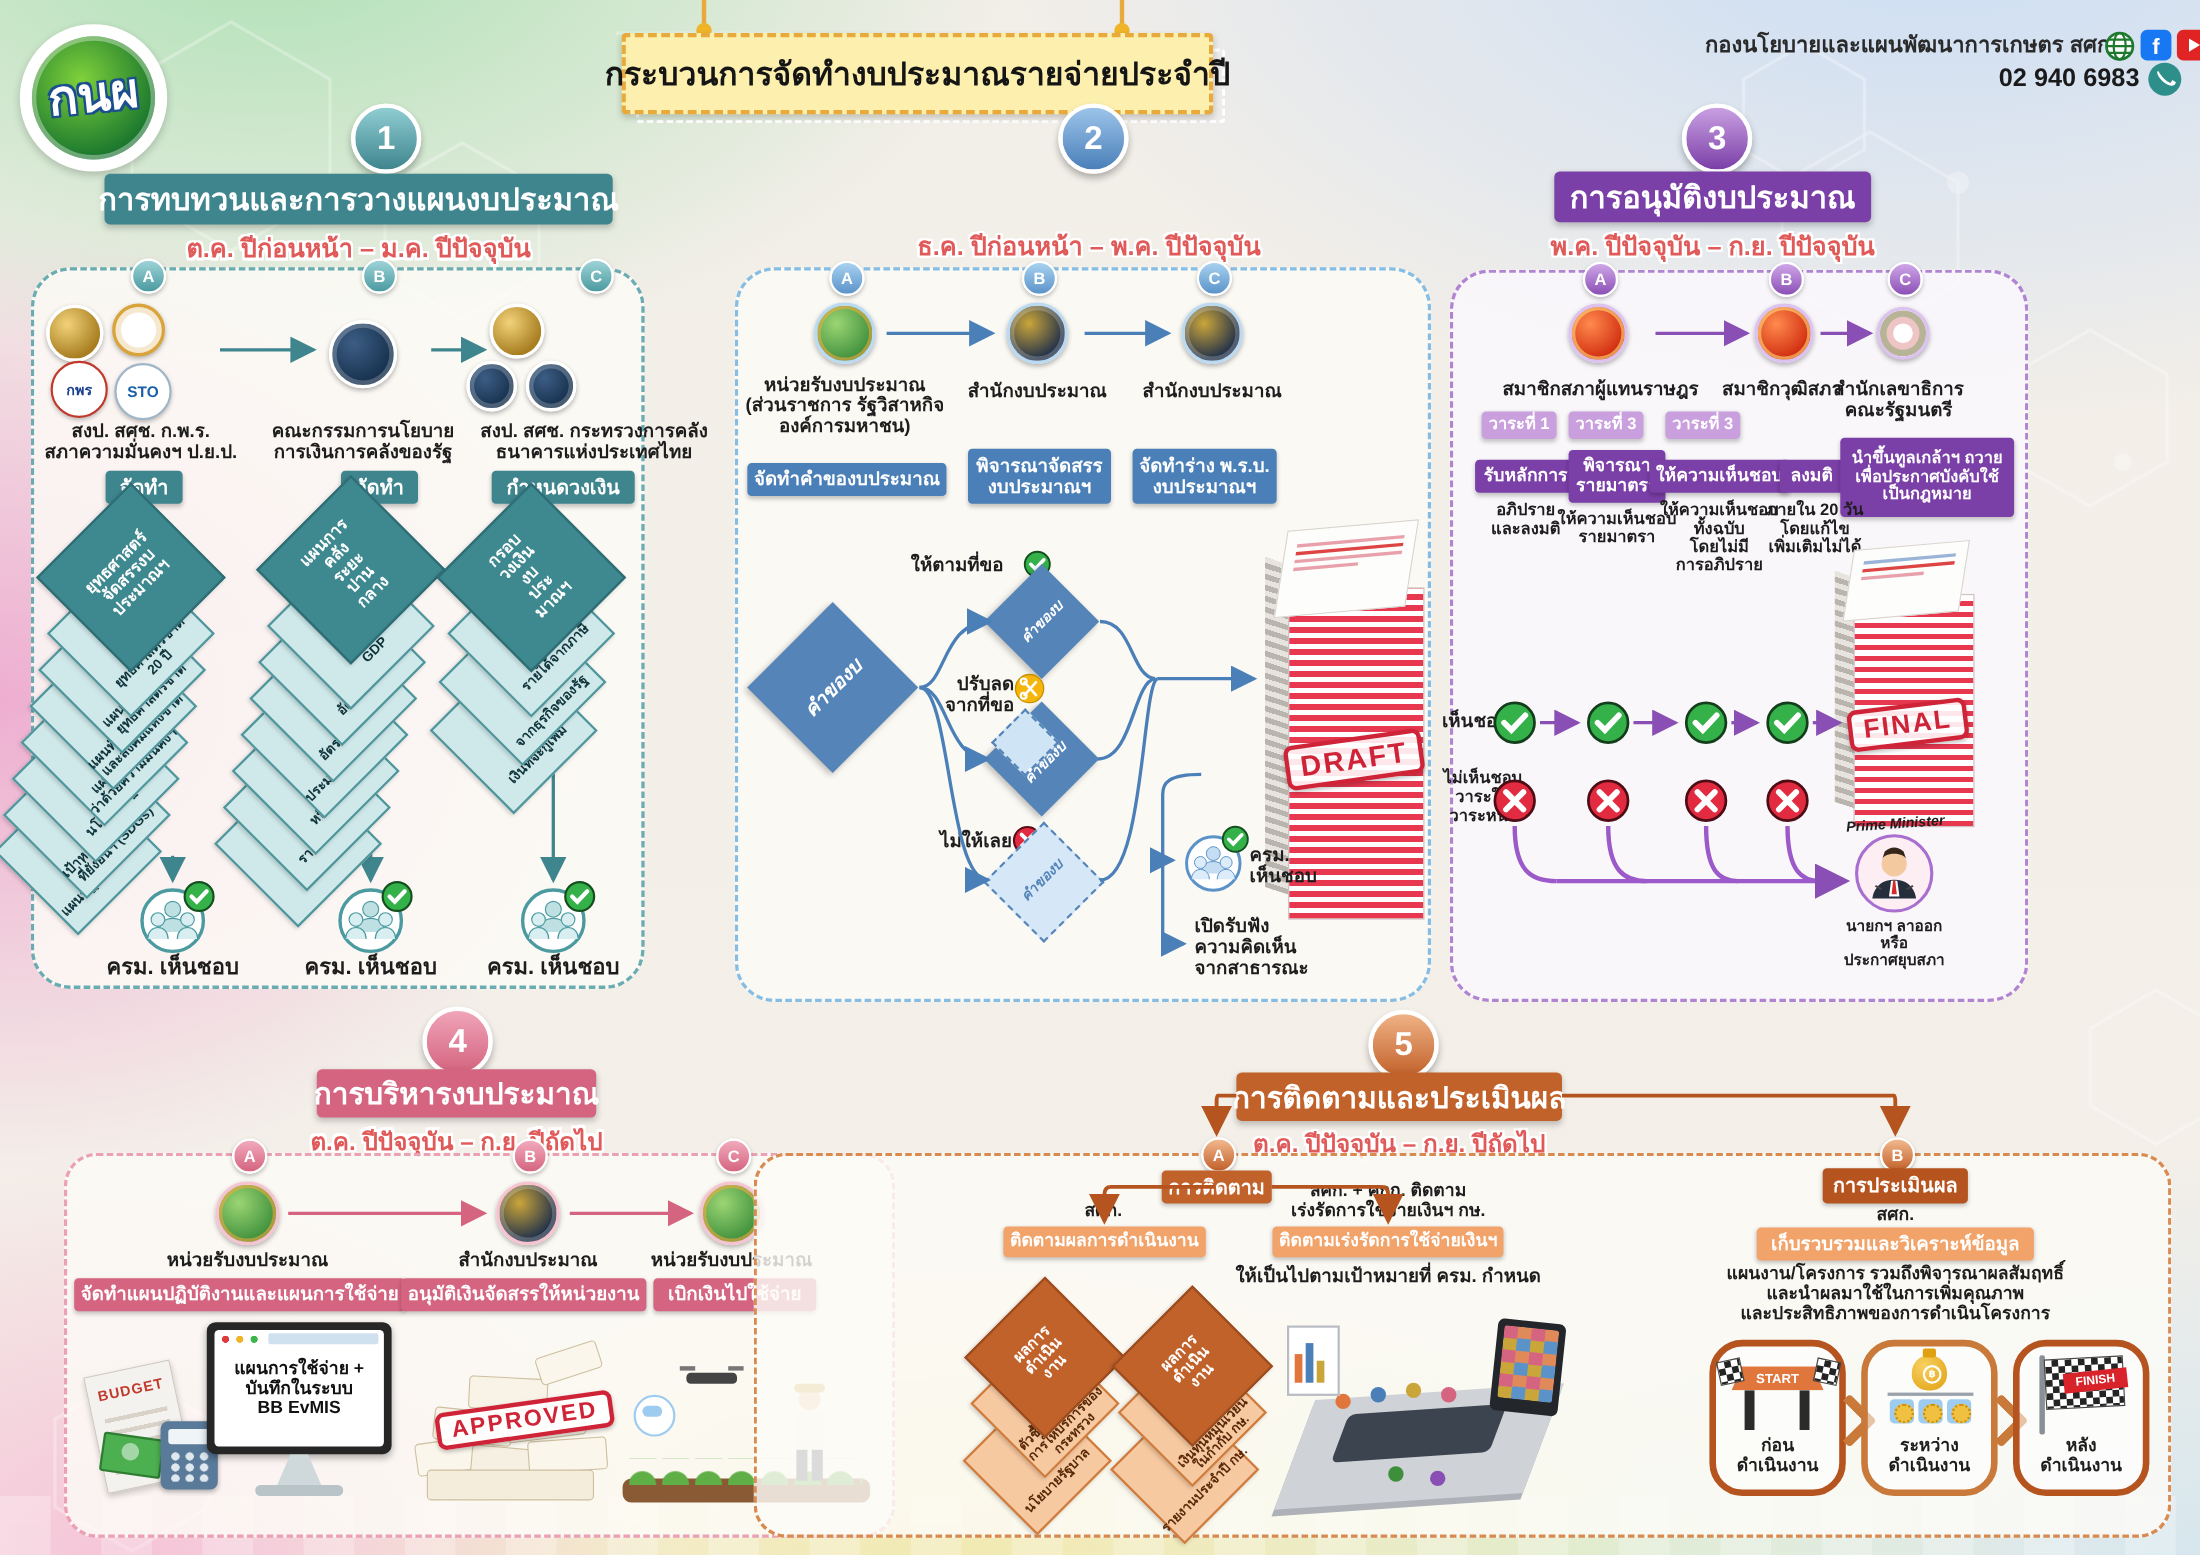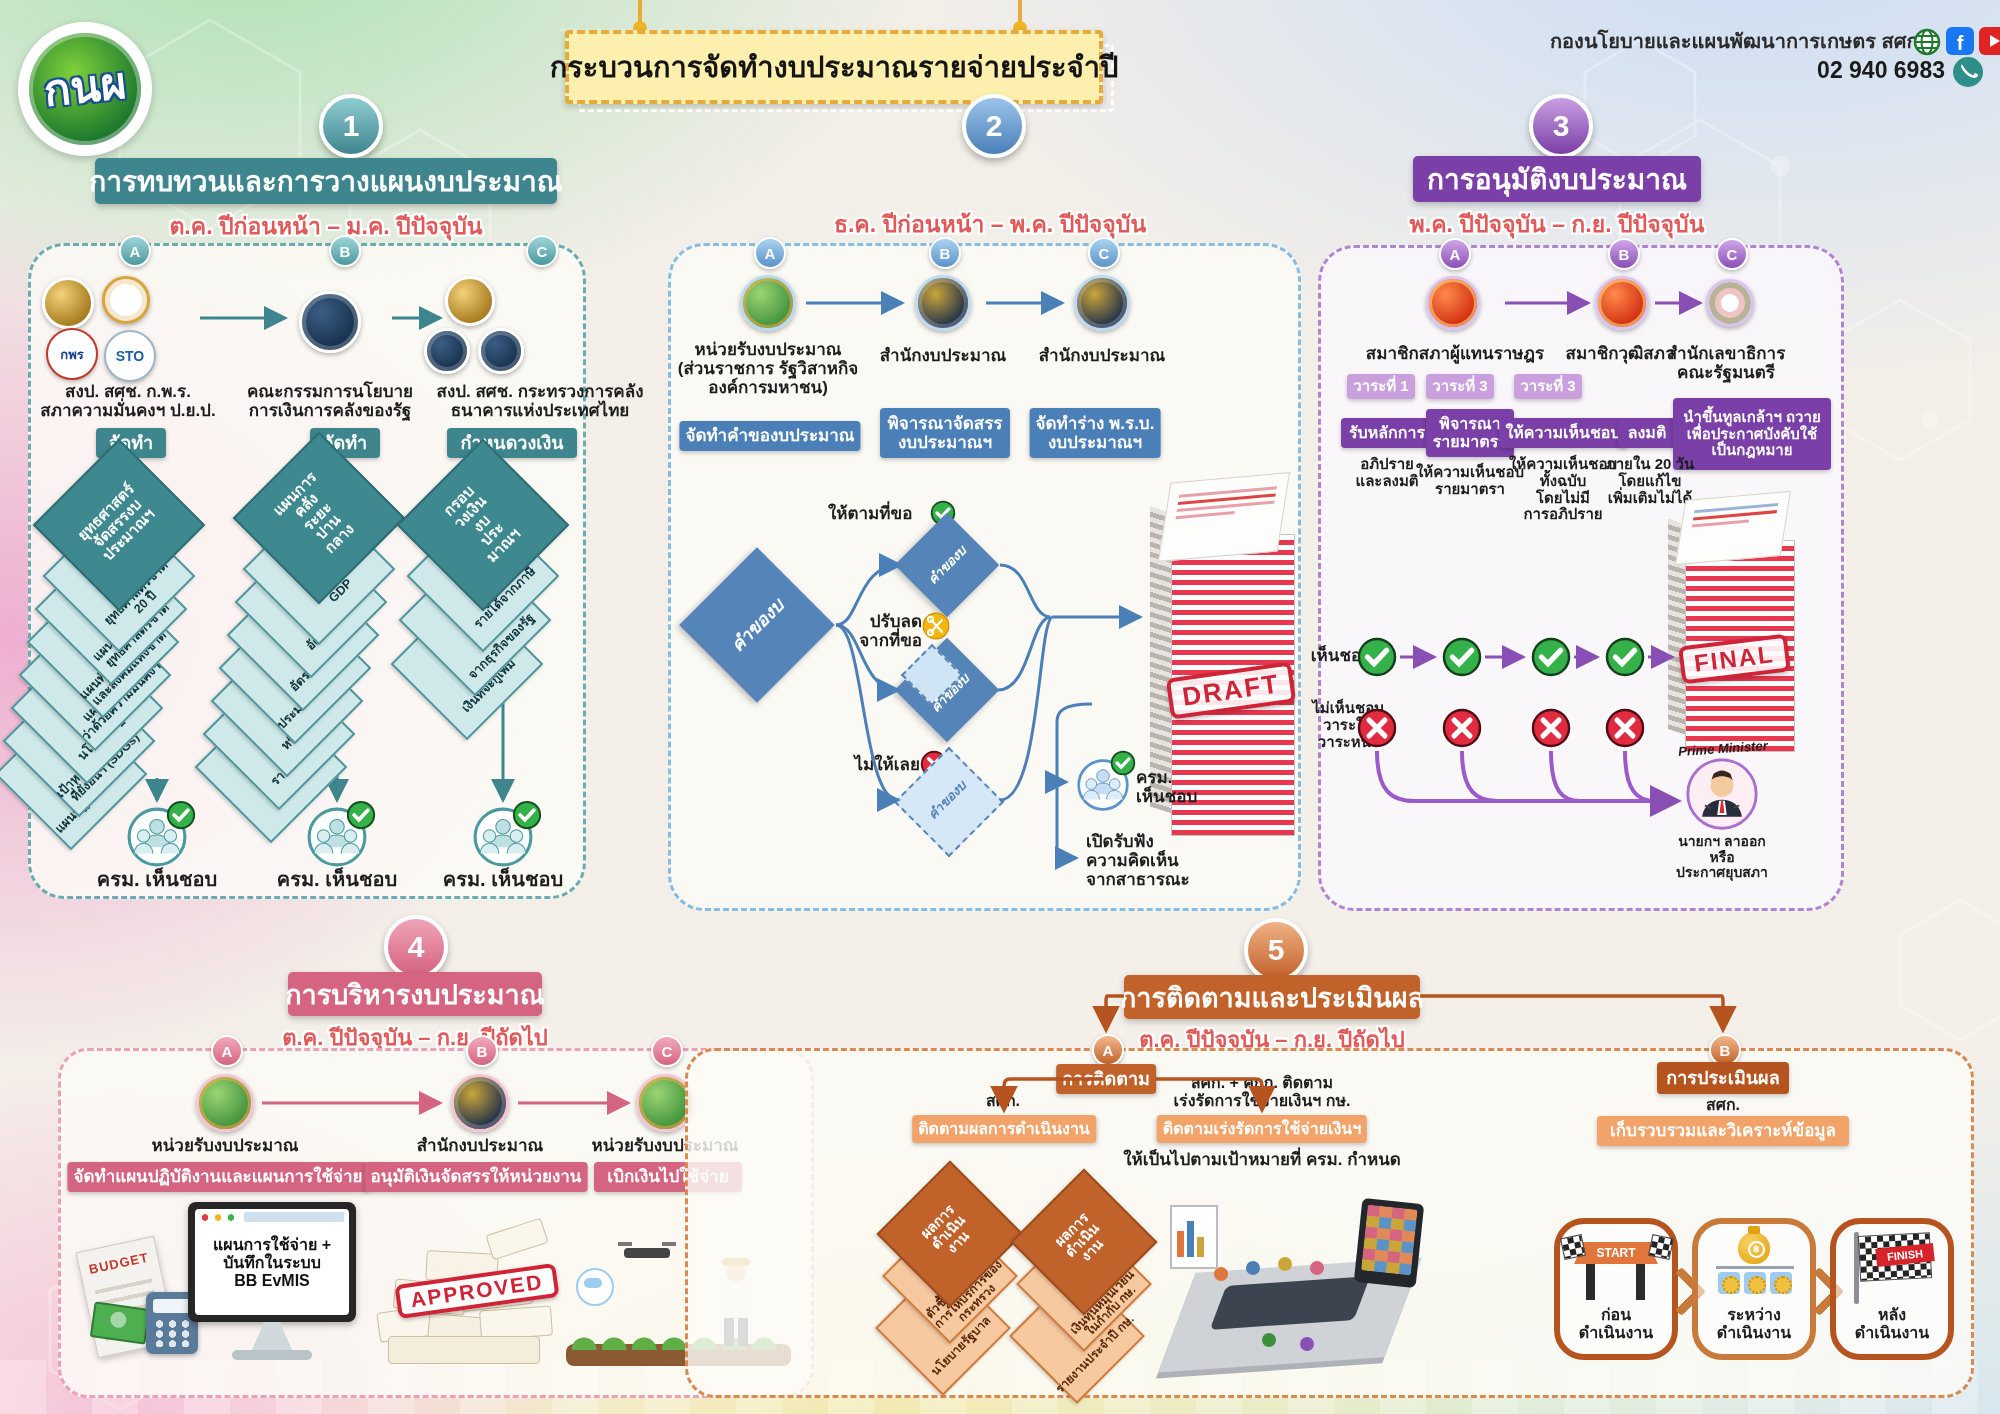--- a/index.html
+++ b/index.html
@@ -653,20 +653,23 @@
       <div class="abs" style="left:25px;top:30px;width:7px;height:20px;background:#caa53a;"></div>
     </div>
     <div class="abs" style="left:188px;top:6px;width:62px;height:84px;background:#23262b;border-radius:6px;transform:rotate(6deg);">
       <div class="abs" style="left:6px;top:6px;width:50px;height:66px;background:conic-gradient(#e08a5a 25%,#5b93c9 0 50%,#caa53a 0 75%,#d4647f 0) 0 0/25px 22px;border-radius:3px;"></div>
     </div>
   </div>
 
   <div class="badge cx" style="left:1723px;top:1062px;min-width:132px;height:32px;background:#b5541e;font-size:18px;">การประเมินผล</div>
   <div class="t cx" style="left:1723px;top:1096px;width:120px;font-size:16px;">สศก.</div>
   <div class="badge cx" style="left:1723px;top:1116px;min-width:252px;height:30px;background:#f2a36a;font-size:17px;">เก็บรวบรวมและวิเคราะห์ข้อมูล</div>
+  <div class="t cx" style="left:1723px;top:1150px;width:400px;font-size:16px;">แผนงาน/โครงการ รวมถึงพิจารณาผลสัมฤทธิ์
+และนำผลมาใช้ในการเพิ่มคุณภาพ
+และประสิทธิภาพของการดำเนินโครงการ</div>
 
   <div class="phasebox" style="left:1554px;top:1218px;border-color:#b5541e;">
     <div class="abs" style="left:14px;top:18px;width:84px;height:22px;background:#e0763c;clip-path:polygon(0 0,100% 0,94% 50%,100% 100%,0 100%,6% 50%);display:flex;align-items:center;justify-content:center;color:#fff;font-weight:800;font-size:12px;">
       <span>START</span>
     </div>
     <div class="abs checkers" style="left:2px;top:12px;width:20px;height:20px;transform:rotate(-12deg);"></div>
     <div class="abs checkers" style="left:90px;top:12px;width:20px;height:20px;transform:rotate(12deg);"></div>
     <div class="abs" style="left:26px;top:40px;width:9px;height:36px;background:#2b2b2b;"></div>
     <div class="abs" style="left:76px;top:40px;width:9px;height:36px;background:#2b2b2b;"></div>
     <div class="t cx" style="left:56px;top:82px;width:110px;font-size:16px;">ก่อน

